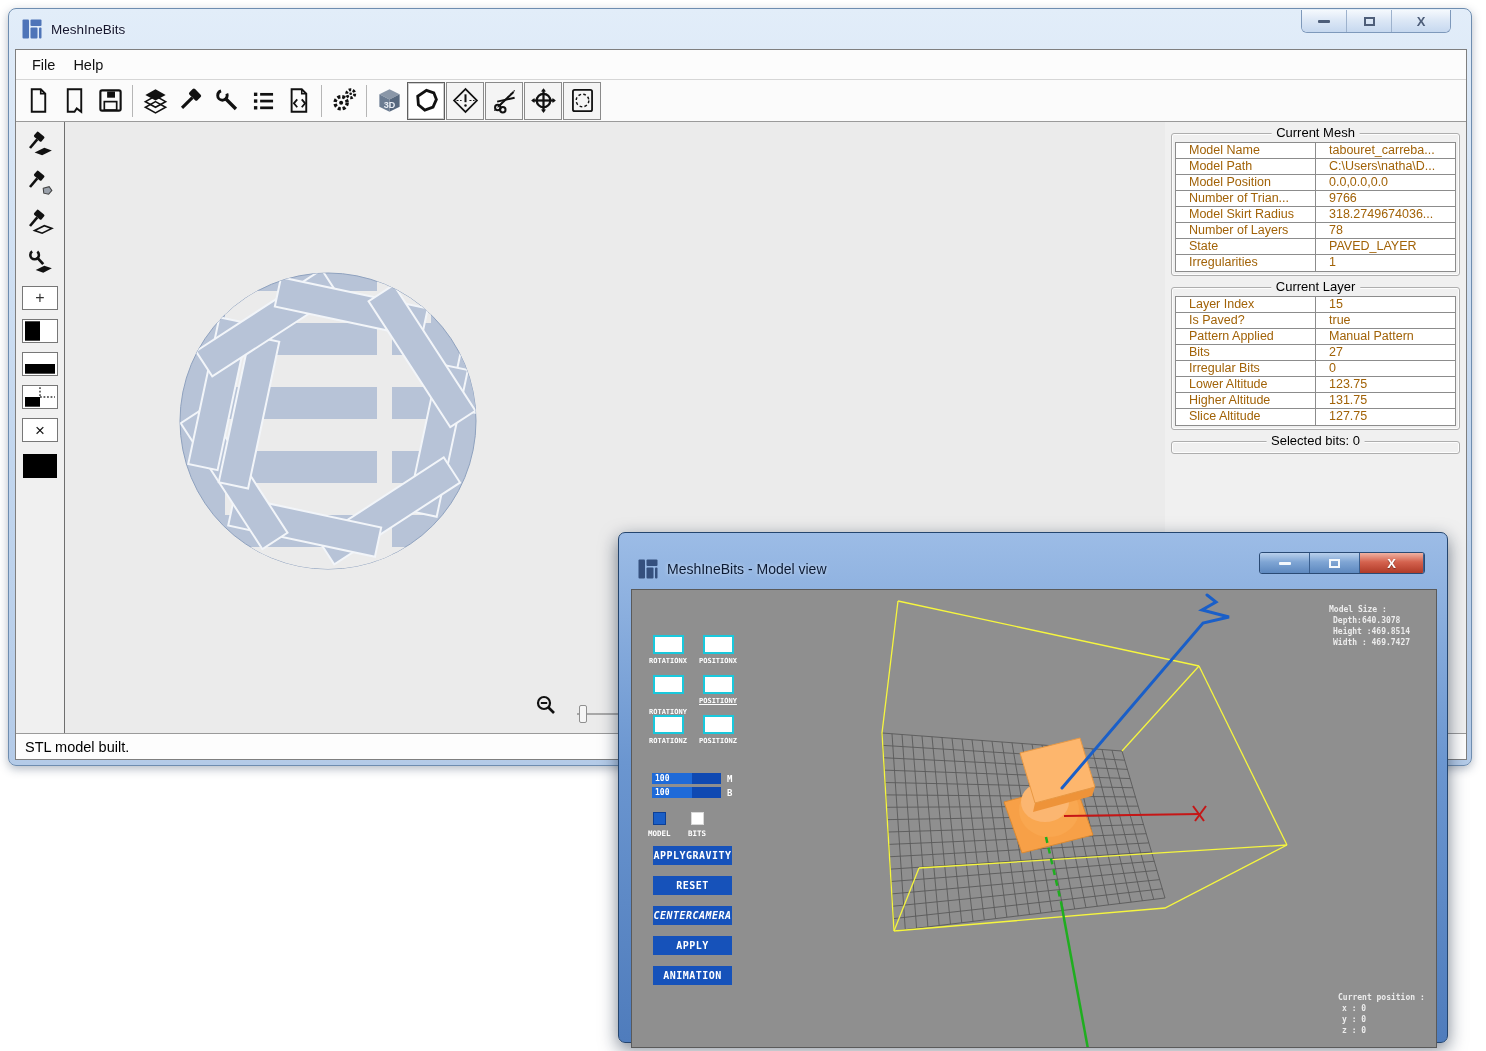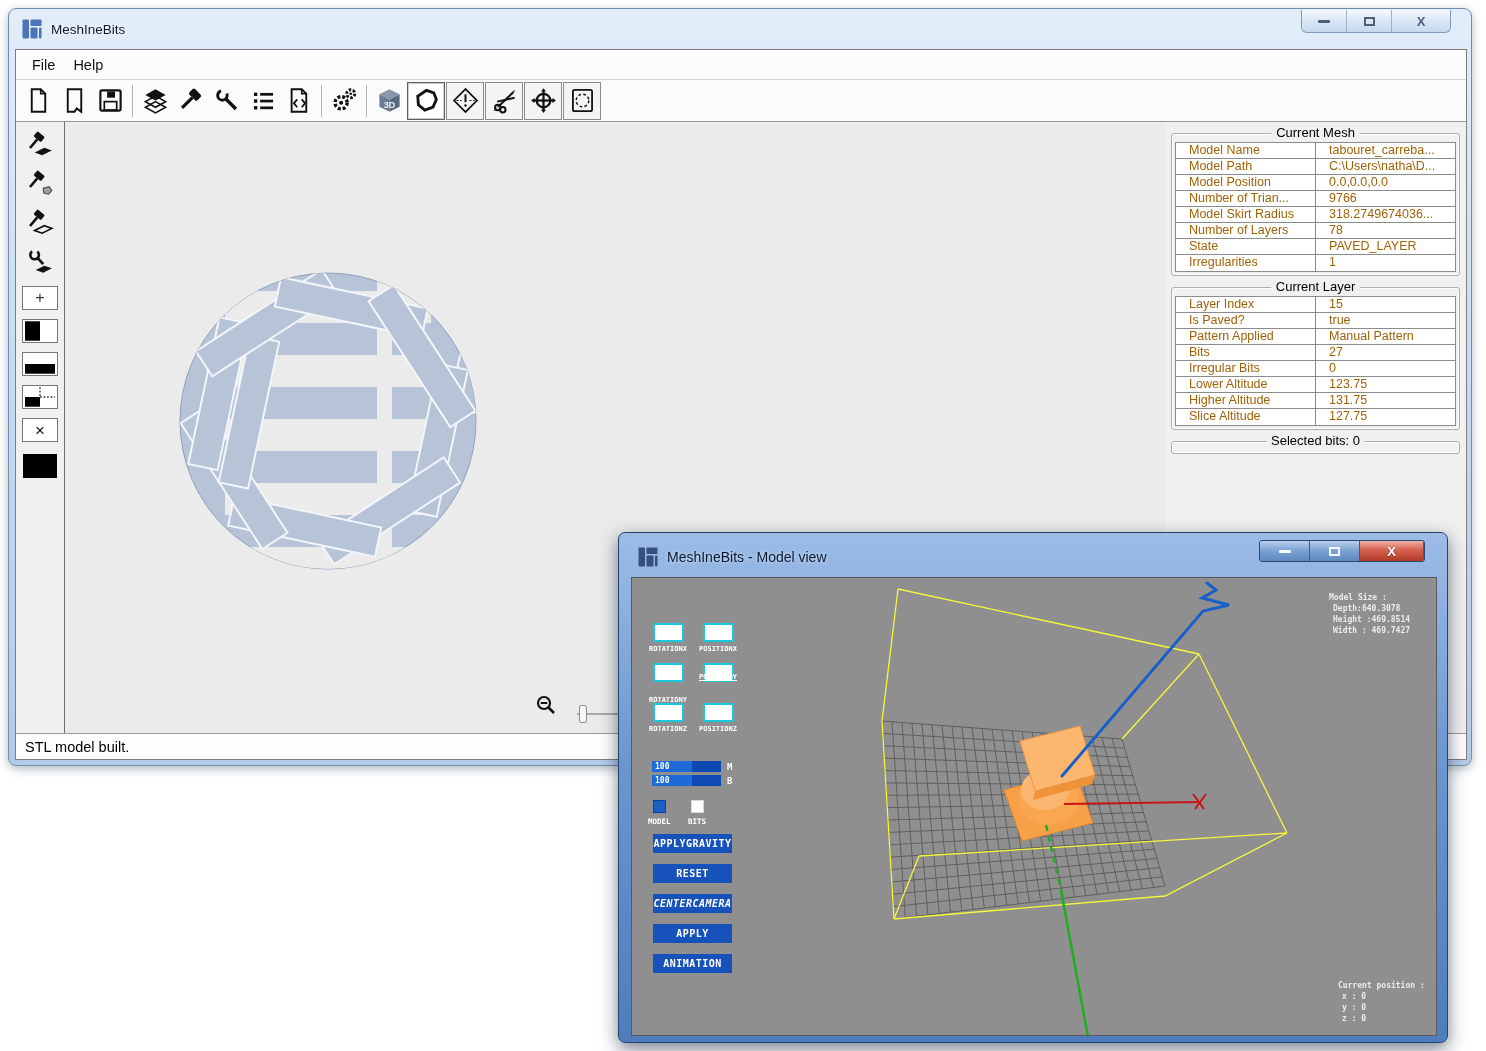--- a/index.html
+++ b/index.html
@@ -10,21 +10,21 @@
   .win-main {
     left:8px; top:8px; width:1464px; height:758px;
     background:linear-gradient(#e2edf9,#c2d6ee 60%,#b4cbe8);
     border:1px solid #6e8db0; box-shadow:0 3px 10px rgba(40,60,90,.35);
     padding:0 6px 6px 6px; z-index:1;
   }
   .win-mv {
     left:618px; top:532px; width:830px; height:511px;
     background:linear-gradient(#9cbce6,#6b96d0 45%,#4f7cbc);
     border:1px solid #24456e; box-shadow:0 6px 18px rgba(10,25,50,.55);
-    padding:4px 12px 12px 12px; border-radius:7px; z-index:2;
+    padding:16px 12px 12px 12px; border-radius:7px; z-index:2;
   }
   .titlebar { position:relative; height:40px; display:flex; align-items:center; }
   .titlebar .appicon { width:22px; height:22px; margin:0 8px 0 6px; flex:0 0 auto; }
   .title-text { font-size:13.5px; color:#15162e; text-shadow:0 0 4px rgba(255,255,255,.9); }
   .win-mv .title-text { color:#0b1a34; font-size:14px; text-shadow:0 0 4px rgba(255,255,255,.7); }
 
   .winbtns { position:absolute; top:1px; right:14px; display:flex; height:23px;
     border:1px solid #7e99bb; border-top:none; border-radius:0 0 6px 6px; overflow:hidden; }
   .wbtn { width:45px; display:flex; align-items:center; justify-content:center;
     background:linear-gradient(#f5f9fd,#dde8f6 45%,#c6d8ef); border-right:1px solid #9db2cd; cursor:default; }
@@ -536,21 +536,21 @@
       </g>
     </svg>
 
     <div class="mv-input" style="left:21px; top:45px;"></div>
     <div class="mv-input" style="left:71px; top:45px;"></div>
     <div class="mv-label pxfont" style="left:17px; top:67px;">ROTATIONX</div>
     <div class="mv-label pxfont" style="left:67px; top:67px;">POSITIONX</div>
     <div class="mv-input" style="left:21px; top:85px;"></div>
     <div class="mv-input" style="left:71px; top:85px;"></div>
     <div class="mv-label pxfont" style="left:17px; top:118px;">ROTATIONY</div>
-    <div class="mv-label pxfont" style="left:67px; top:95px;text-decoration:underline;">POSITIONY</div>
+    <div class="mv-label pxfont" style="left:67px; top:107px;text-decoration:underline;">POSITIONY</div>
     <div class="mv-input" style="left:21px; top:125px;"></div>
     <div class="mv-input" style="left:71px; top:125px;"></div>
     <div class="mv-label pxfont" style="left:17px; top:147px;">ROTATIONZ</div>
     <div class="mv-label pxfont" style="left:67px; top:147px;">POSITIONZ</div>
 
     <div class="mv-slider pxfont" style="left:20px; top:183px;">100</div>
     <div class="mv-slider-lab pxfont" style="left:95px; top:184px;">M</div>
     <div class="mv-slider pxfont" style="left:20px; top:197px;">100</div>
     <div class="mv-slider-lab pxfont" style="left:95px; top:198px;">B</div>
 

